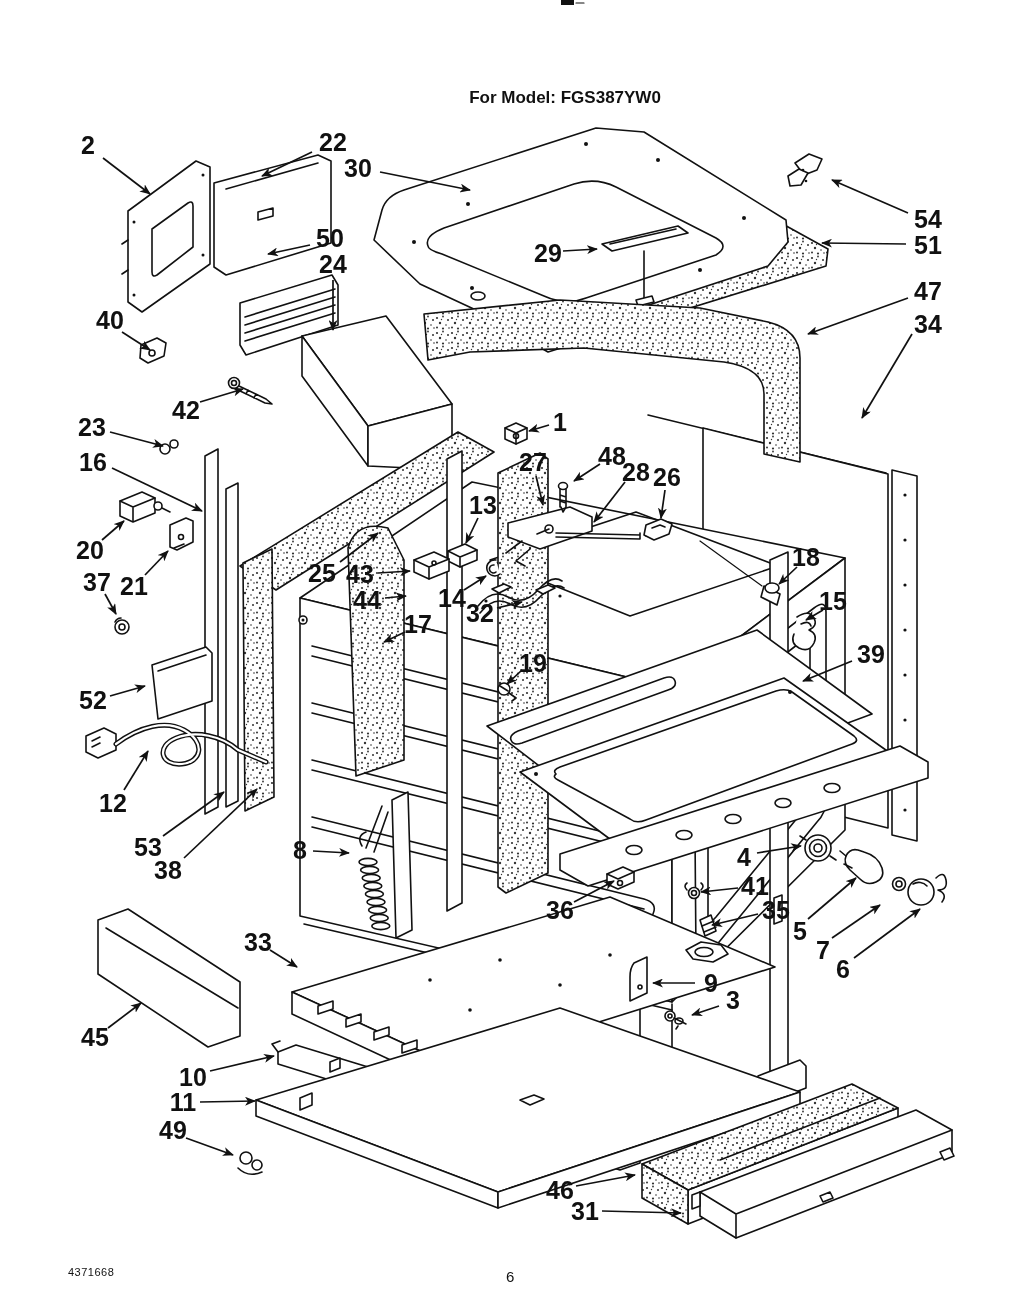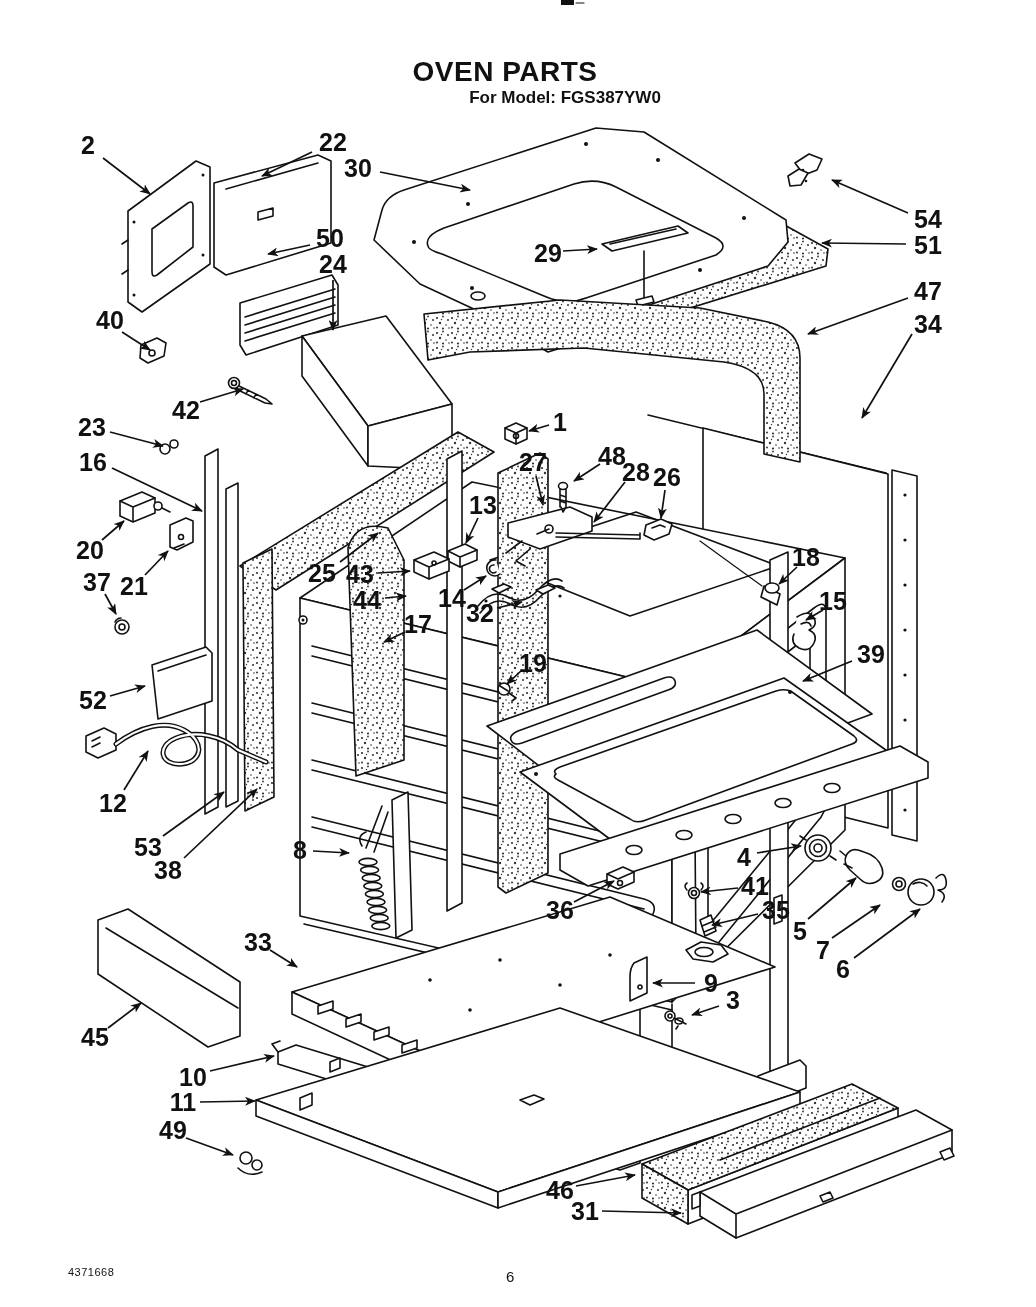--- a/index.html
+++ b/index.html
@@ -15,21 +15,20 @@
   .art path,.art line,.art circle,.art ellipse,.art rect{vector-effect:none;}
   .callout-num{font-family:"Liberation Sans",sans-serif;font-size:25px;font-weight:bold;fill:#111;
                text-anchor:middle;dominant-baseline:central;}
   .leader{stroke:#111;stroke-width:1.7;}
 </style>
 </head>
 <body>
 
 <div class="page">
 
-  <h1 class="title">OVEN PARTS</h1>
   <div class="subtitle">For Model: FGS387YW0</div>
 
   <svg class="diagram" width="1036" height="1307" viewBox="0 0 1036 1307" xmlns="http://www.w3.org/2000/svg">
     <defs>
       <pattern id="spk" width="15" height="15" patternUnits="userSpaceOnUse">
         <rect width="15" height="15" fill="#fff"></rect>
         <circle cx="2" cy="3" r="1.1" fill="#333"></circle>
           <circle cx="8" cy="1.5" r="0.9" fill="#333"></circle>
         <circle cx="13" cy="5" r="1.0" fill="#333"></circle>
           <circle cx="5" cy="8" r="1.2" fill="#333"></circle>

